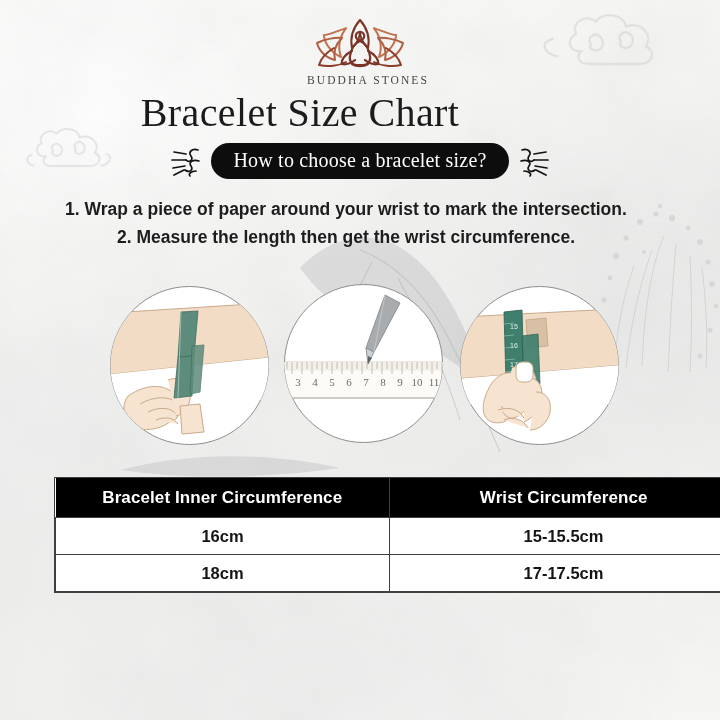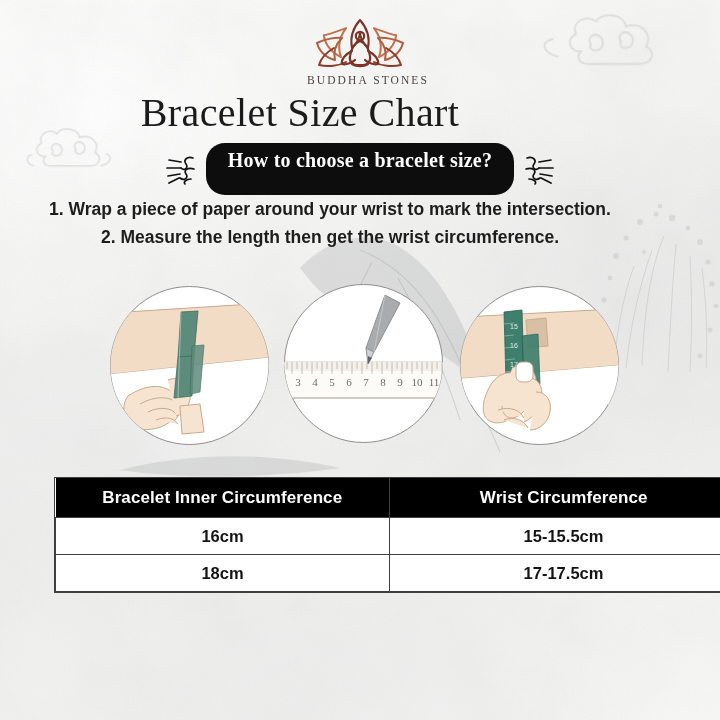--- a/index.html
+++ b/index.html
@@ -70,33 +70,32 @@
     width: 720px;
     display: flex;
     align-items: center;
     justify-content: center;
     gap: 9px;
   }
   #badge-question {
     background: #0d0d0d;
     color: #ffffff;
     border-radius: 19px;
-    padding: 6px 22px 24px 22px;
+    padding: 6px 22px 8px 22px;
     font-family: "Liberation Serif", serif;
     font-size: 20px;
     line-height: 22px;
     letter-spacing: .2px;
     white-space: nowrap;
-    font-weight: bold;
   }
   .ornament { display:block; }
 
   #instructions {
     position: absolute;
-    left: 0; top: 195px;
+    left: 16px; top: 195px;
     width: 660px;
     text-align: center;
     color: #1d1d1d;
     font-size: 17.5px;
     line-height: 28px;
     font-weight: 700;
   }
   #instructions .line { display:block; white-space: nowrap; }
 
   

